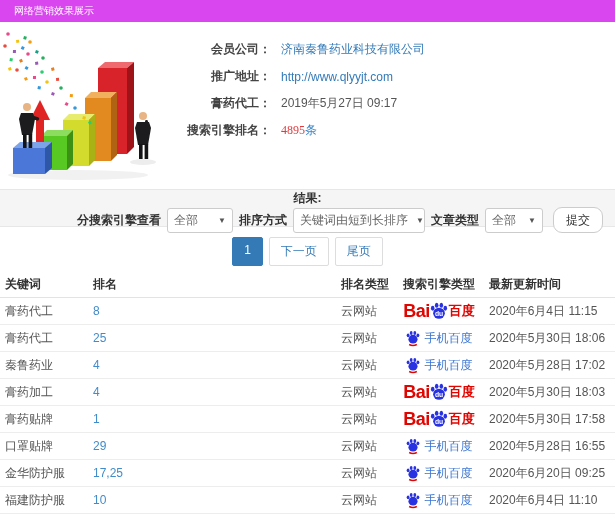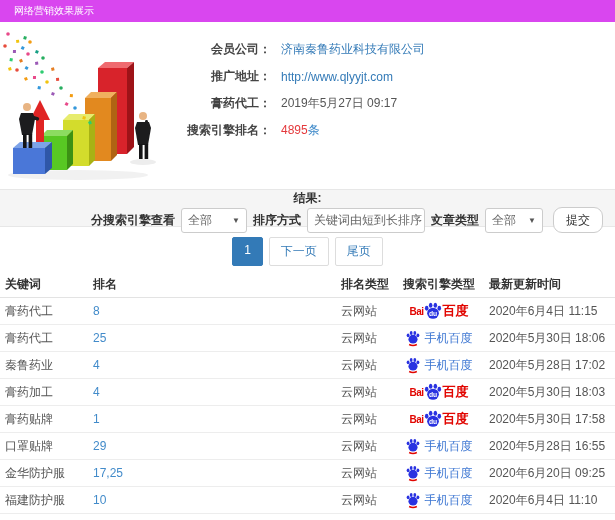--- a/index.html
+++ b/index.html
@@ -9,52 +9,52 @@
   .topbar { height:22px; background:#d946ef; color:#fff; line-height:22px;
     padding-left:14px; font-size:10px; }
 
   .info { display:flex; }
   .clipart { width:175px; height:155px; margin-top:6px; flex:none; }
   .fields { padding-top:14px; }
   .field { display:flex; height:27px; align-items:center; }
   .field .lbl { width:96px; text-align:right; color:#444; font-weight:bold; flex:none; }
   .field .val { margin-left:10px; }
   a.val.link { color:#337ab7; text-decoration:none; cursor:pointer; }
-  .val .num { color:#e4393c; font-weight:normal; font-style:normal; }
+  .val .num { color:#e4393c; font-weight:normal; font-style:normal;font-family:Liberation Serif, serif; }
   .val .suffix { color:#3a87c8; }
 
   .filterbar { margin-top:6px; height:38px; background:#f5f5f5;
     border-top:1px solid #e7e7e7; border-bottom:1px solid #e7e7e7;
     display:flex; align-items:center; padding:0 12px;flex-direction:column; }
   .filterbar .result { font-weight:bold; color:#333; }
   .controls { margin-left:auto; display:flex; align-items:center; gap:6px; }
   .ctl-label { font-weight:bold; color:#333; white-space:nowrap; }
   .selectbox { height:25px; background:#fff; border:1px solid #ccc; border-radius:3px;
     display:flex; align-items:center; justify-content:space-between;
     padding:0 6px; color:#666; cursor:pointer; white-space:nowrap; }
-  .sb1 { width:66px; } .sb2 { width:118px; } .sb3 { width:58px; }
+  .sb1 { width:66px; } .sb2 { width:132px; } .sb3 { width:58px; }
   .caret { font-size:8px; color:#555; margin-left:8px; }
   .submit { height:26px; padding:0 12px; background:#fff; border:1px solid #ccc;
     border-radius:9px; color:#333; font-size:12px; cursor:pointer; margin-left:4px; }
 
   .pagination { display:flex; justify-content:center; margin:10px 0 6px; }
   .page-btn { border:1px solid #ddd; padding:5px 11px; color:#337ab7; background:#fff;
     margin:0 3px; border-radius:2px; text-decoration:none; cursor:pointer; }
   .page-btn.active { background:#337ab7; border-color:#337ab7; color:#fff; }
 
   .thead { display:flex; height:26px; align-items:center; font-weight:bold; color:#333;
     border-bottom:1px solid #e3e3e3; }
   .trow { display:flex; height:27px; align-items:center; border-bottom:1px solid #ededed; }
   .c { padding-left:5px; white-space:nowrap; overflow:hidden; }
   .c1 { width:88px; } .c2 { width:248px; } .c3 { width:58px; }
   .c4 { width:90px; display:flex; align-items:center; justify-content:center; padding-left:0; }
   .c5 { flex:1; }
   .rank-link { color:#428bca; text-decoration:none; cursor:pointer; }
   .eng { display:flex; align-items:center; cursor:pointer; }
-  .bai { color:#e10500; font-weight:bold; font-size:10px; letter-spacing:-0.5px; }
+  .bai { color:#e10500; font-weight:bold; font-size:18px; letter-spacing:-0.5px; }
   .bcn { color:#e10500; font-weight:bold; font-size:13px; margin-left:1px; }
   .mtext { color:#3c76d2; margin-left:5px; }
 </style>
 </head>
 <body>
 
 <div class="topbar">
   <span>网络营销效果展示</span>
 </div>
 

